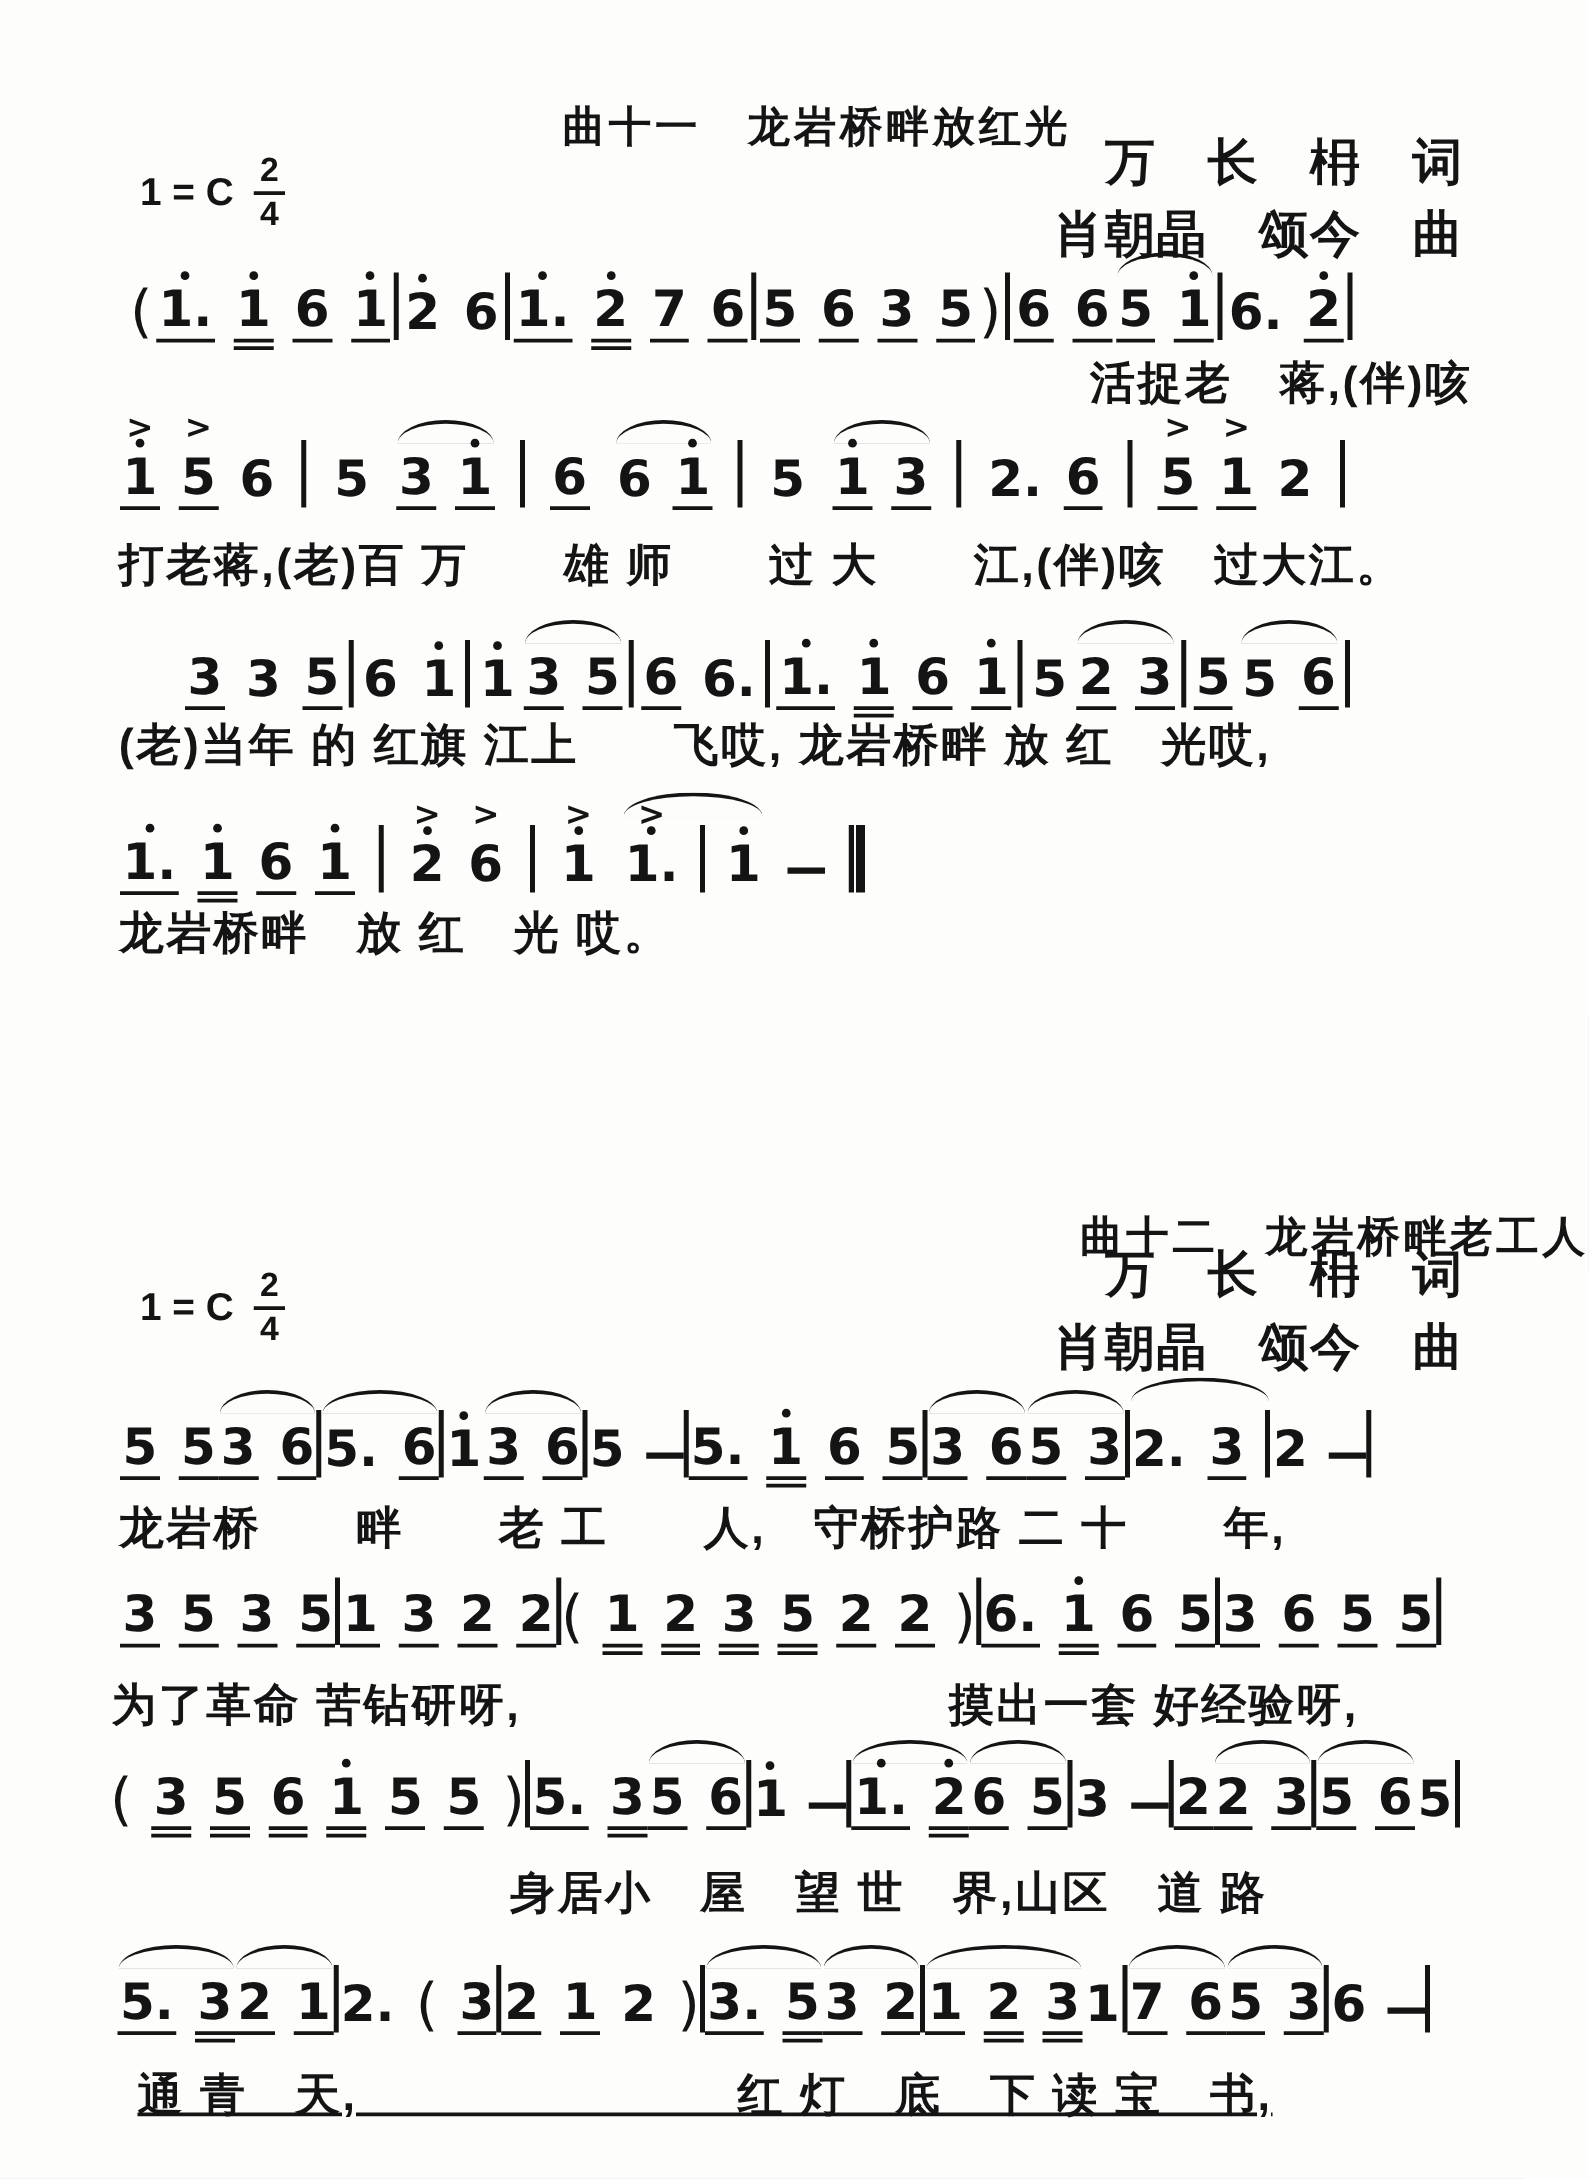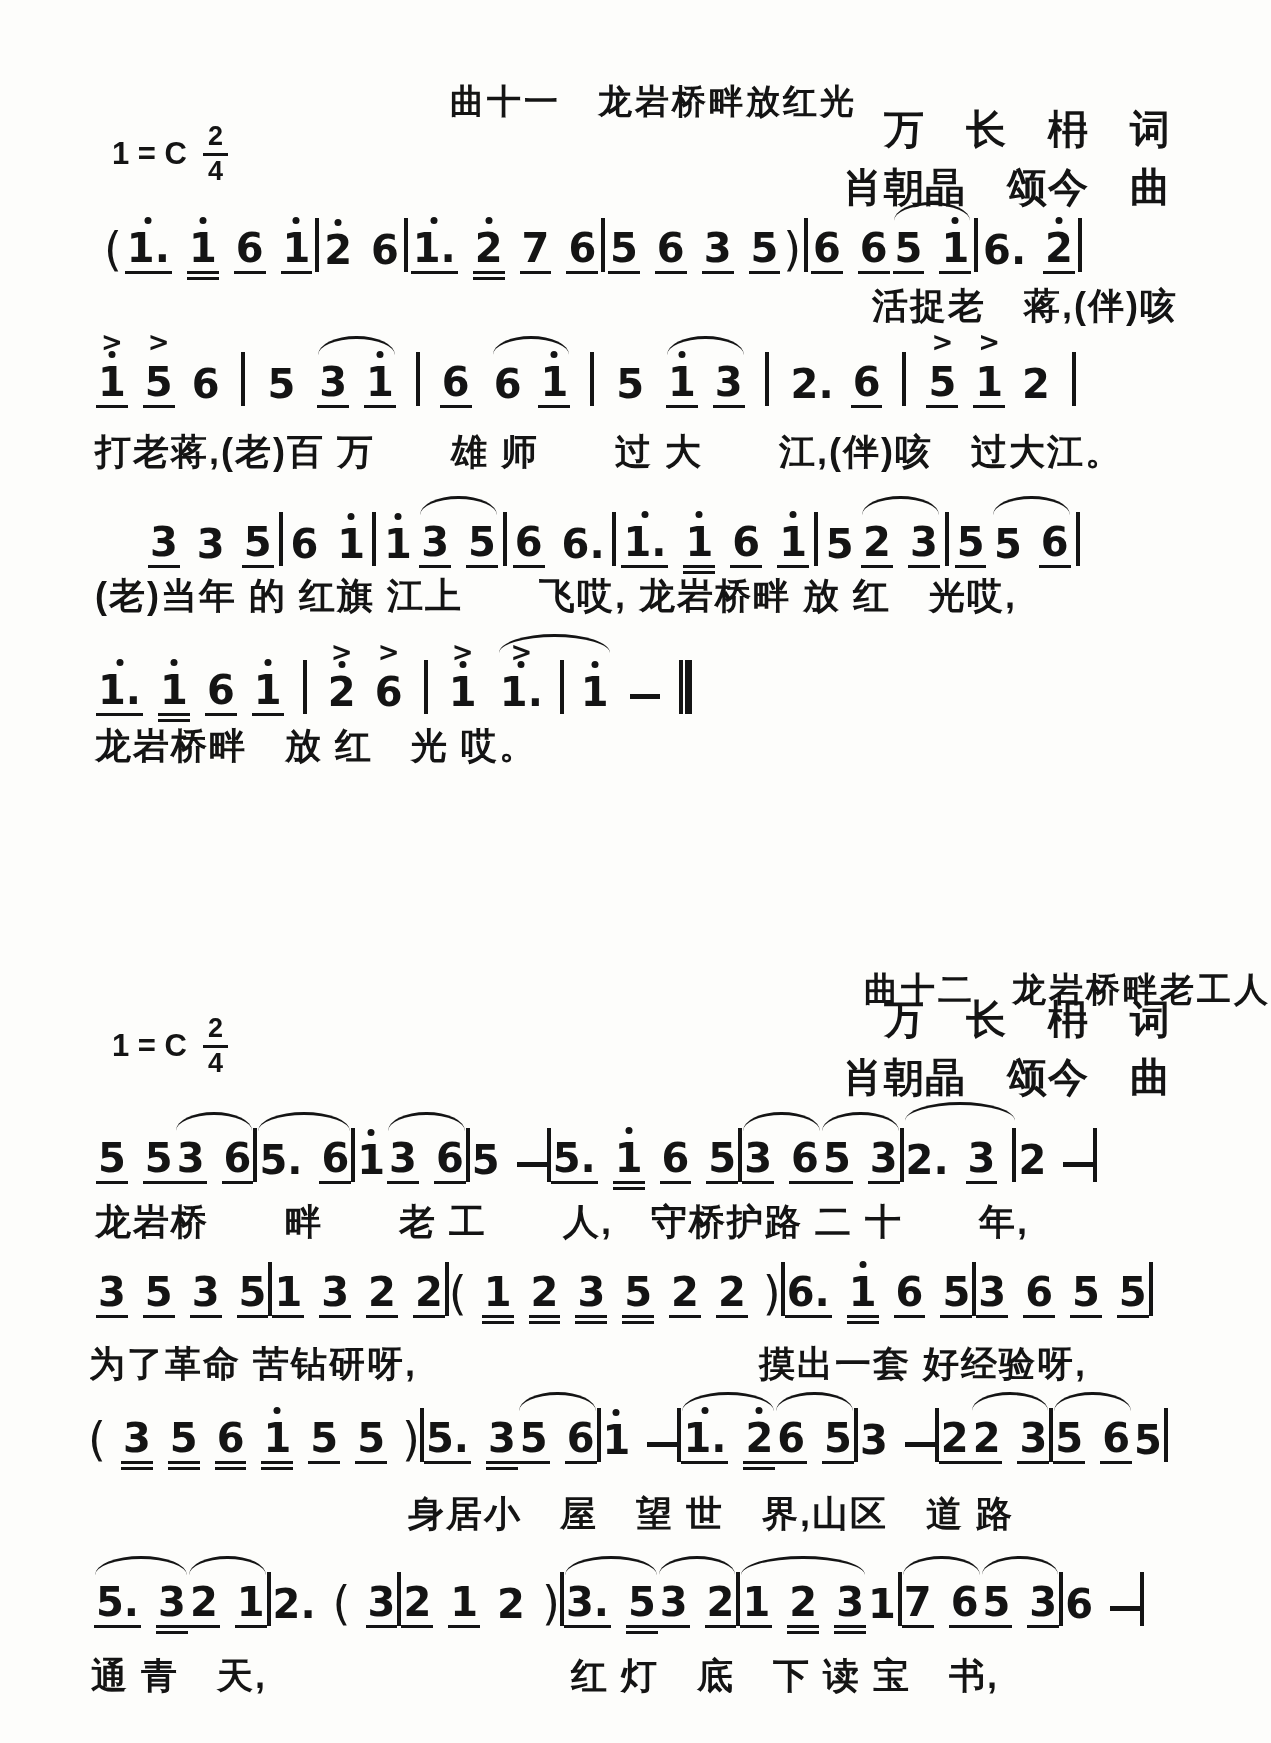--- a/index.html
+++ b/index.html
@@ -82,21 +82,21 @@
     position:absolute;font-size:36px;font-weight:600;
     letter-spacing:2px;white-space:pre;
   }
   .ly-0-0{top:282px;left:872px;}
   .ly-0-1{top:428px;left:95px;text-align:center;}
   .ly-0-2{top:572px;left:95px;}
   .ly-0-3{top:722px;left:95px;}
   .ly-1-0{top:1198px;left:95px;}
   .ly-1-1{top:1340px;left:89px;}
   .ly-1-2{top:1490px;left:408px;}
-  .ly-1-3{top:1652px;left:91px;}
+  .ly-1-3{top:1652px;left:110px;text-decoration:underline;}
 </style>
 </head>
 <body>
 
 <div class="page">
 
   <section>
     <h1 class="song-title t1">曲十一　龙岩桥畔放红光</h1>
     <div class="credits c1a">万　长　枏　词</div>
     <div class="credits c1b">肖朝晶　颂今　曲</div>

